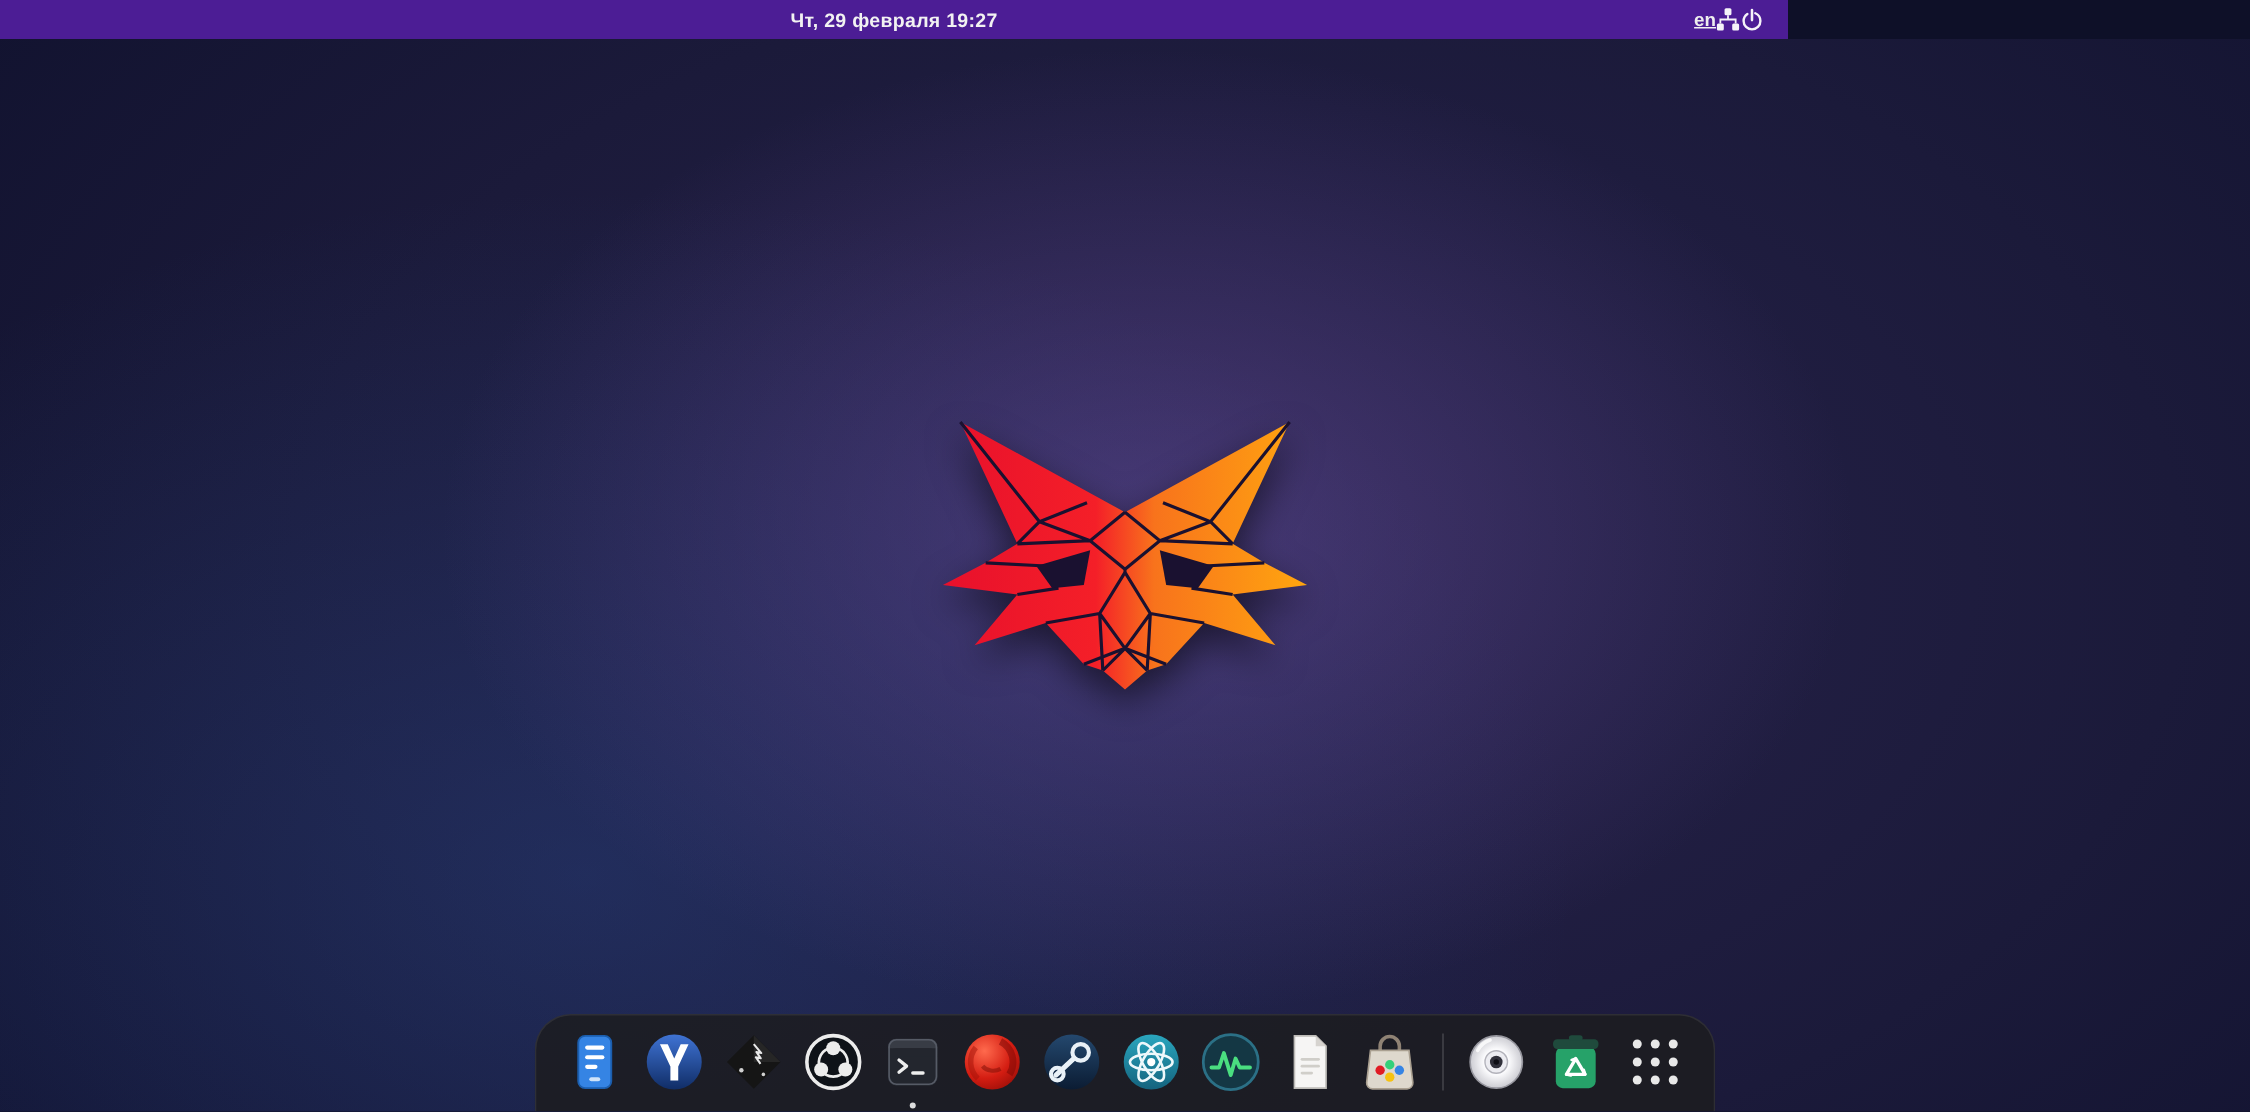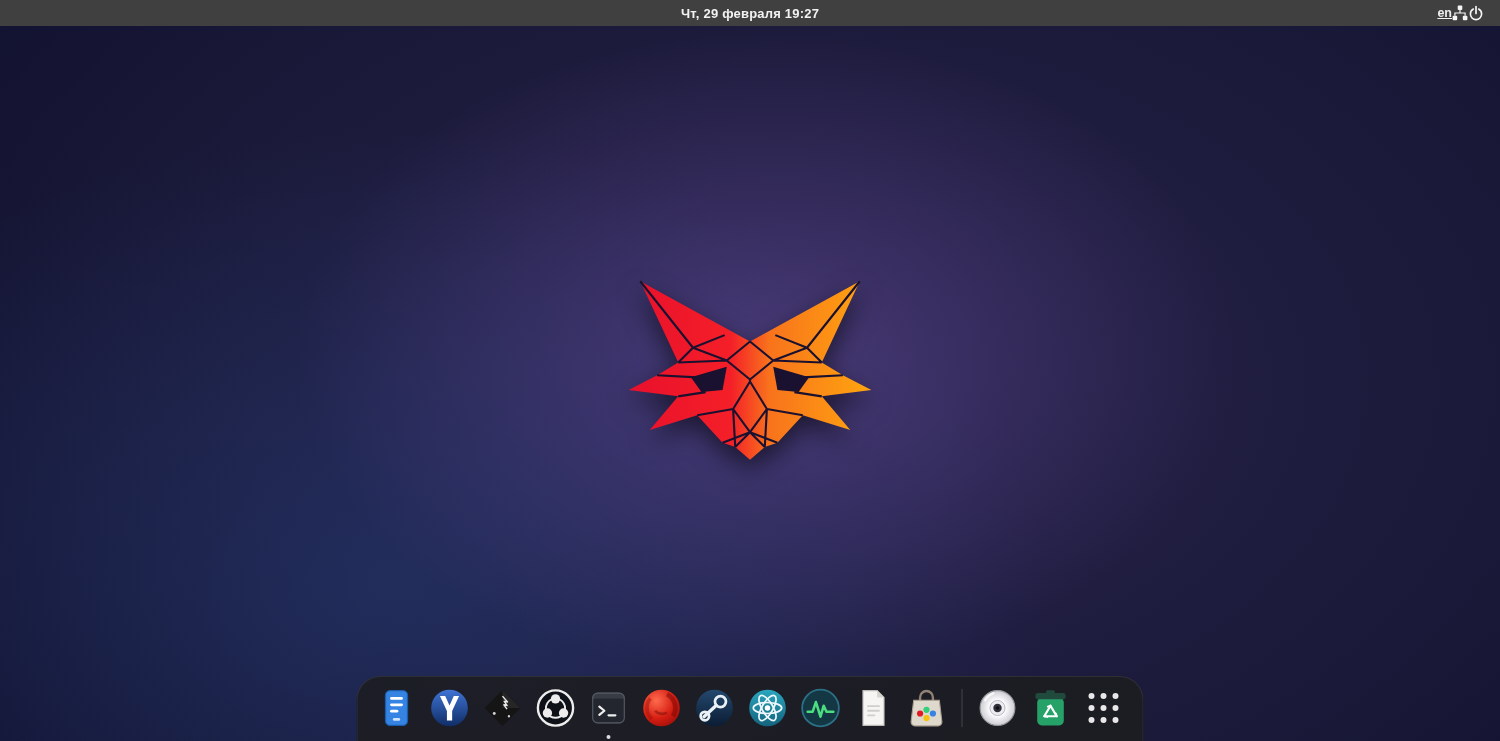--- a/index.html
+++ b/index.html
@@ -10,21 +10,21 @@
   .wallpaper{position:absolute;left:0;top:26px;width:1500px;height:715px;
     background:
       radial-gradient(ellipse 760px 520px at 51% 46%, rgba(104,78,158,0.50), rgba(0,0,0,0) 62%),
       radial-gradient(ellipse 1100px 760px at 26% 78%, rgba(42,78,150,0.35), rgba(0,0,0,0) 60%),
       radial-gradient(ellipse 1400px 900px at 55% 50%, #28234c 0%, #1b1a3a 45%, #121330 72%, #0b0d22 100%);
   }
   .fox{position:absolute;left:calc(50% - 128px);top:250px;width:256px;height:190px;
     filter:drop-shadow(0 10px 12px rgba(0,0,0,0.55));}
 
   
-  .topbar{position:absolute;left:0;top:0;width:1500px;height:26px;background:#404040;
+  .topbar{position:absolute;left:0;top:0;width:1192px;height:26px;background:#4c1d95;
     display:flex;align-items:center;color:#f2f2f2;}
   .topbar-clock{position:absolute;left:0;right:0;text-align:center;font-size:13px;
     font-weight:700;letter-spacing:0.2px;cursor:default;}
   .topbar-right{position:absolute;right:10px;top:0;height:26px;display:flex;
     align-items:center;padding:0 6px;text-decoration:underline;}
   .kb-layout{font-size:12.5px;font-weight:700;color:#eee;}
   .tb-icon{width:16px;height:16px;display:block;opacity:0.95;}
 
   
   .dock{position:absolute;left:50%;bottom:0;transform:translateX(-50%);

